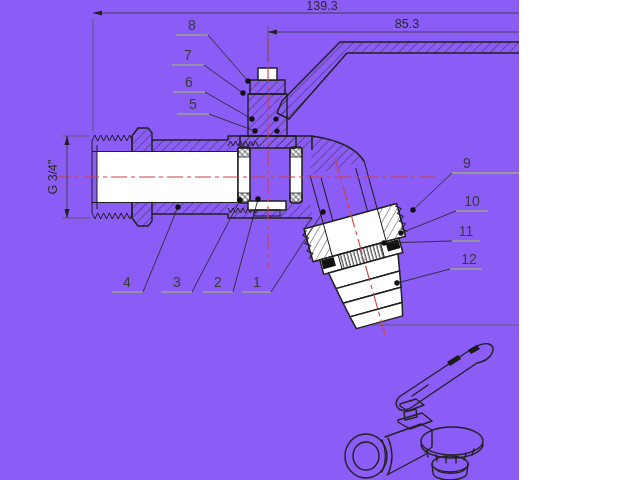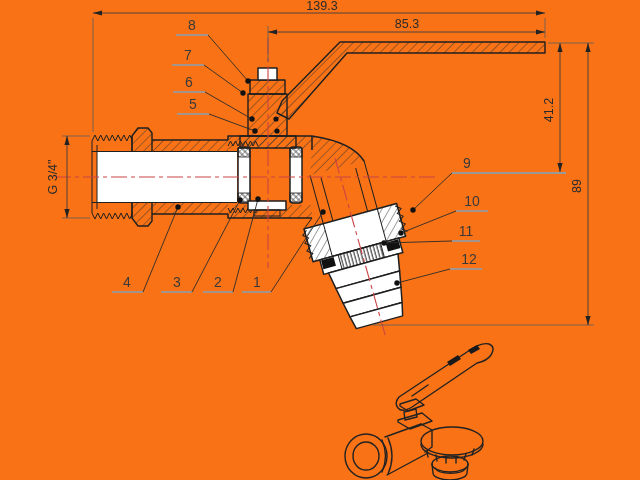--- a/index.html
+++ b/index.html
@@ -1,16 +1,16 @@
 <!DOCTYPE html>
 <html><head>
 <meta charset="utf-8">
 <style>
   html,body{margin:0;padding:0;background:#ffffff;}
-  .stage{position:relative;width:640px;height:480px;background:#f97316;overflow:hidden;
+  .stage{position:relative;width:519px;height:480px;background:#8b5cf6;overflow:hidden;
          font-family:"Liberation Sans",sans-serif;text-align:right;}
   svg{display:block;}
   .outline{fill:none;stroke:#1f1f1f;stroke-width:1.5;stroke-linejoin:round;}
   .thin{fill:none;stroke:#1f1f1f;stroke-width:1;}
   .whitefill{fill:#ffffff;stroke:#1f1f1f;stroke-width:1.5;stroke-linejoin:round;}
   .hatchfill{fill:url(#hatch);stroke:#1f1f1f;stroke-width:1.4;stroke-linejoin:round;}
   .dimline{fill:none;stroke:#3c3c3c;stroke-width:0.9;}
   .extline{fill:none;stroke:#5a5a5a;stroke-width:0.8;}
   .redline{fill:none;stroke:#cc4444;stroke-width:1.1;stroke-dasharray:16 4 4 4;}
   .leader{fill:none;stroke:#2a2a2a;stroke-width:0.9;}

